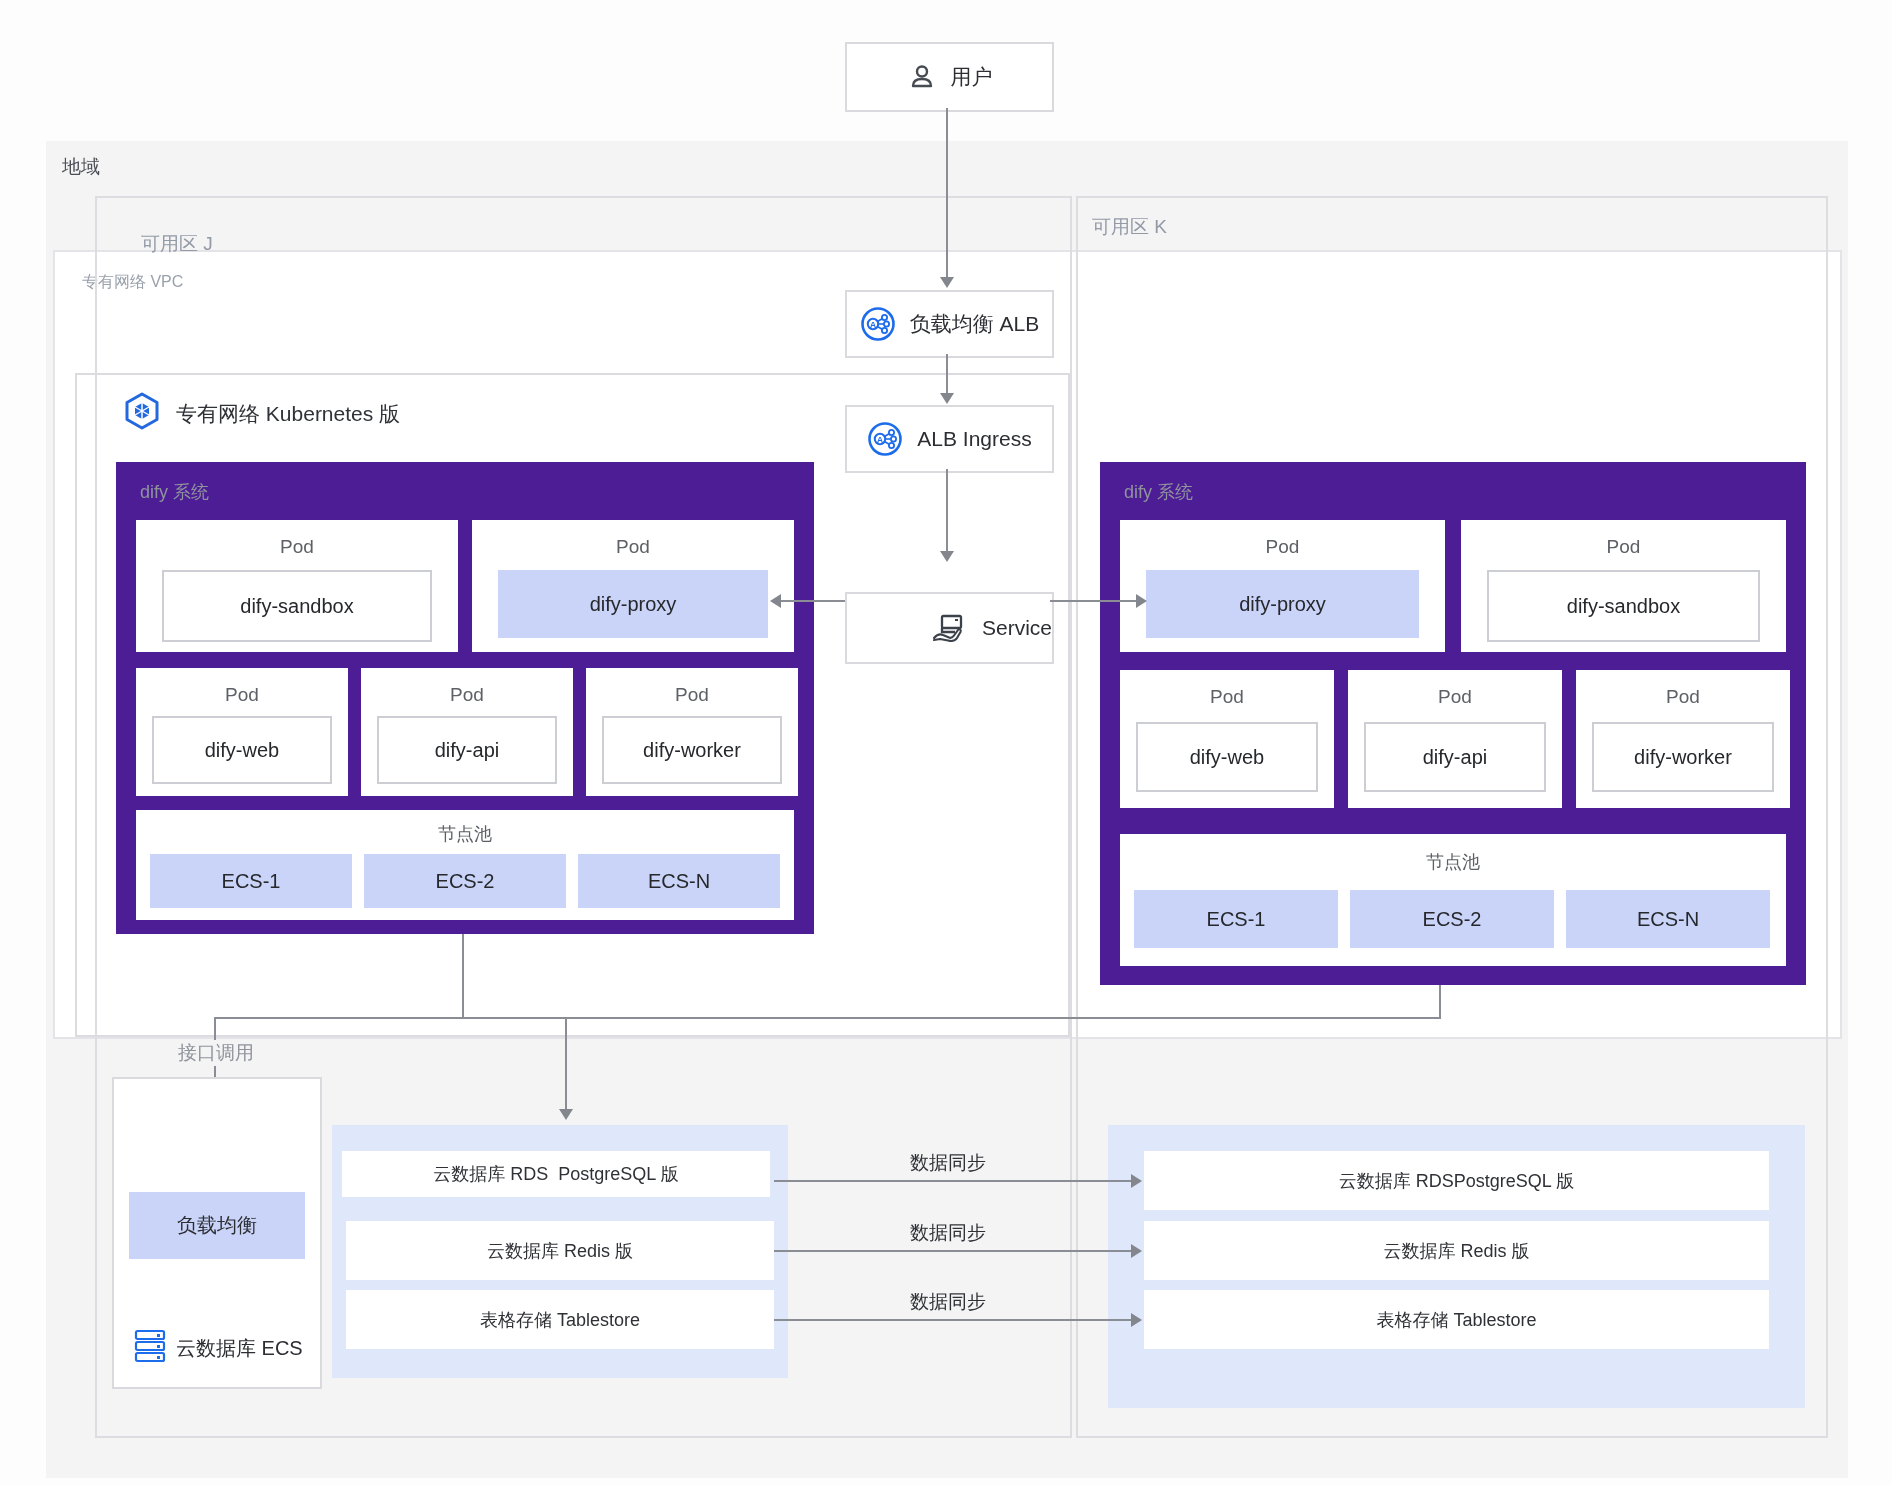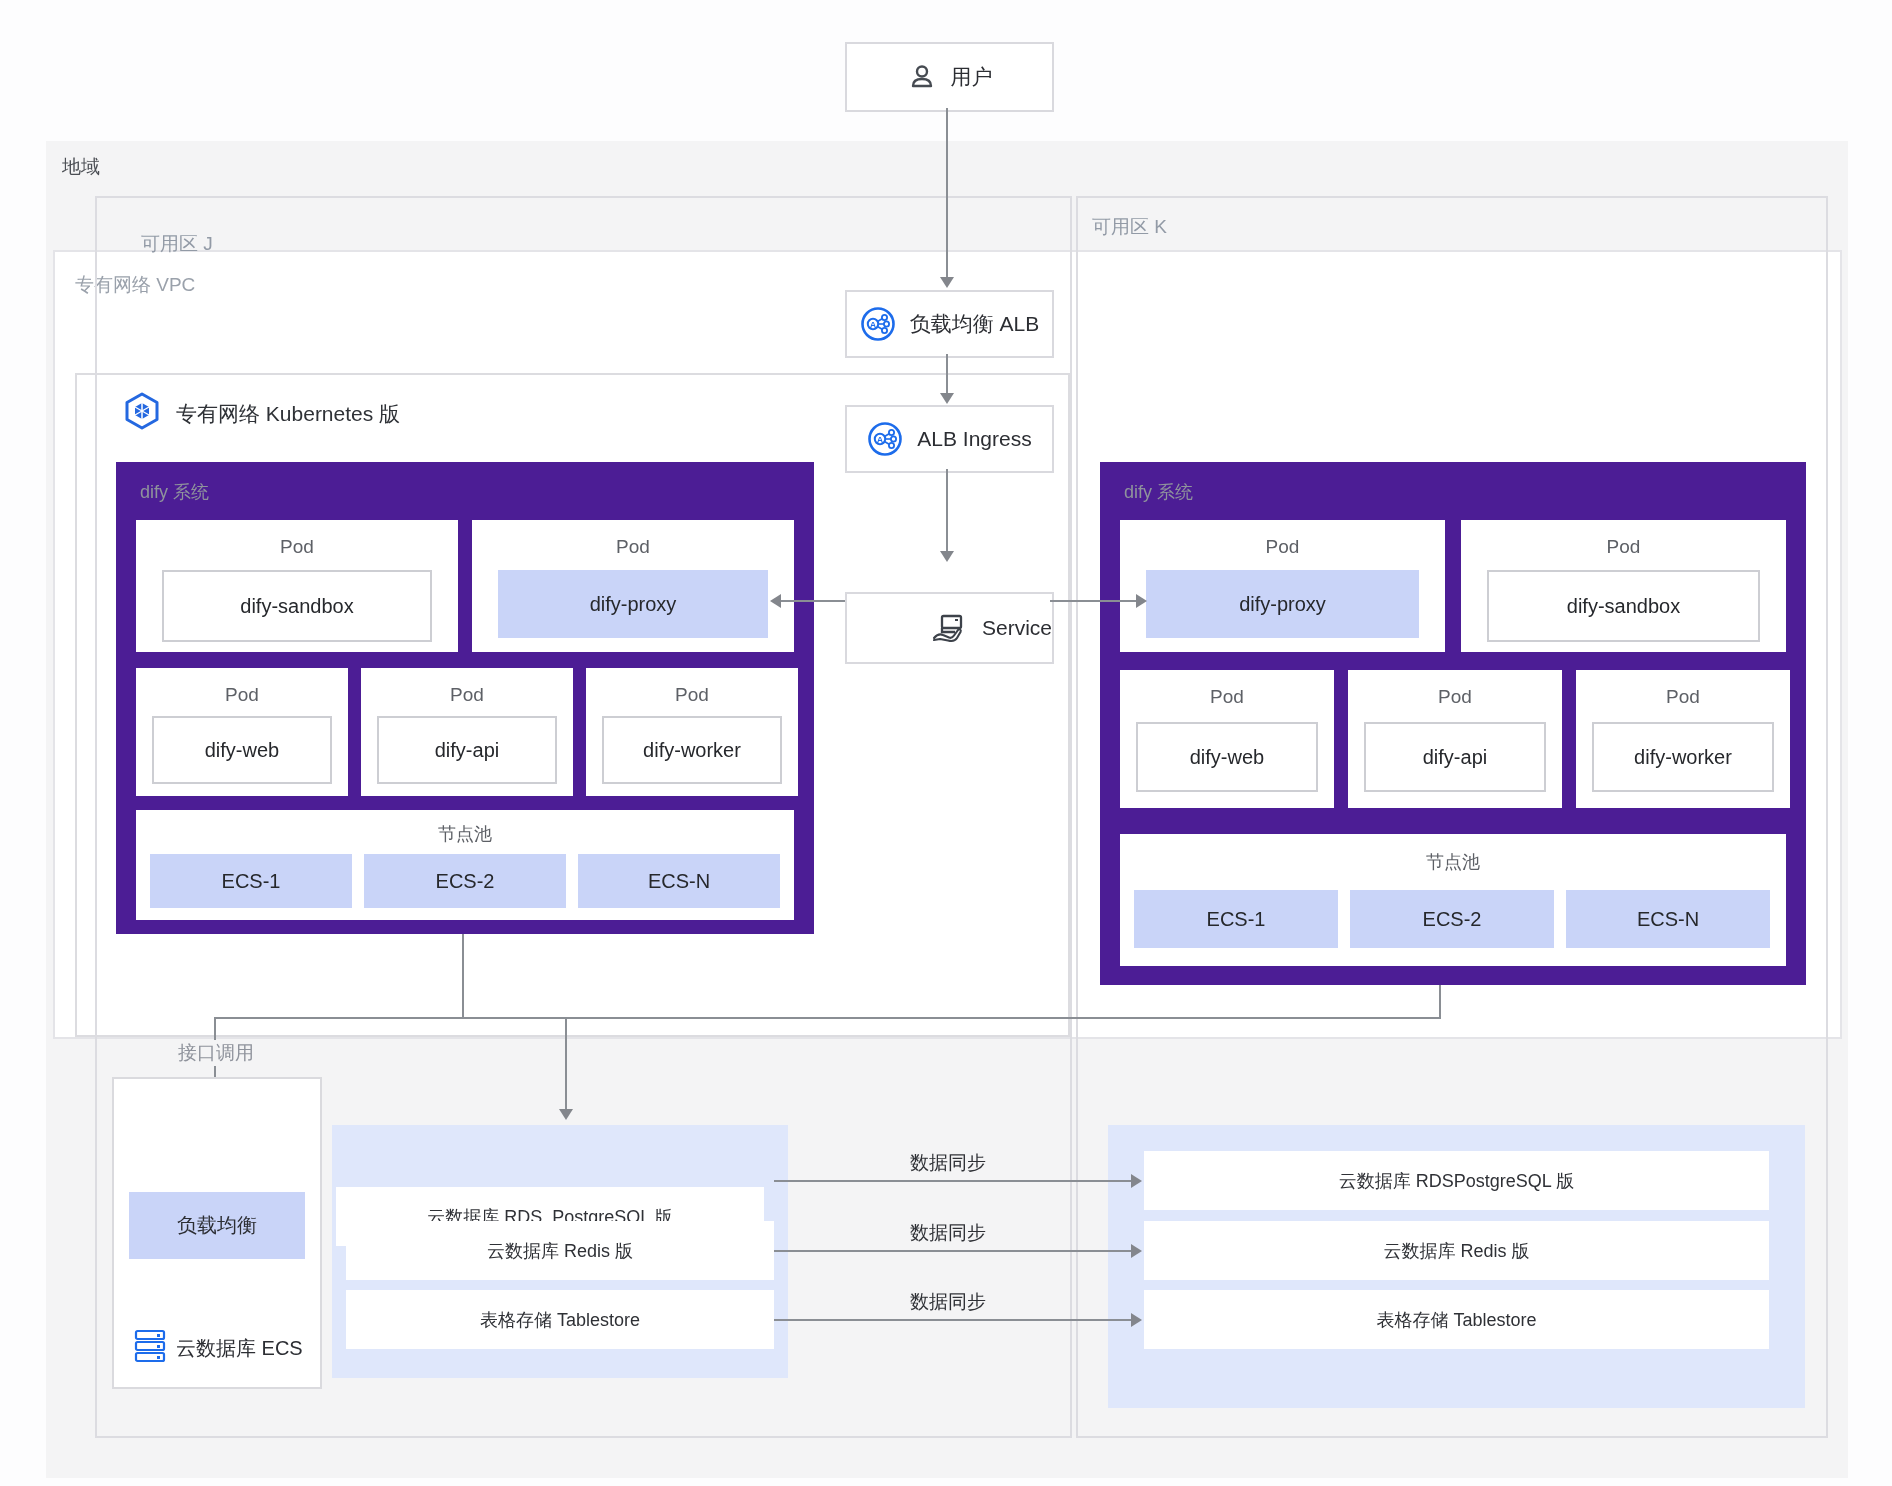--- a/index.html
+++ b/index.html
@@ -5,21 +5,21 @@
   html,body{margin:0;padding:0;background:#ffffff;}
   body{font-family:"Liberation Sans","DejaVu Sans",sans-serif;}
   #canvas{position:relative;width:1892px;height:1486px;background:#fdfdfe;overflow:hidden;}
   .abs{position:absolute;}
   
   .region{background:#f4f4f5;}
   .region-label{font-size:19px;color:#4b4e54;}
   .zone{border:2px solid #dcdce1;background:transparent;}
   .zone-label{font-size:19px;color:#929aa6;}
   .vpc{background:#ffffff;border:2px solid #e4e4e8;}
-  .vpc-label{font-size:19px;color:#9aa1ab;}
+  .vpc-label{font-size:16px;color:#9aa1ab;margin-left:7px;}
   .k8sbox{background:#ffffff;border:2px solid #dcdce0;}
   .k8s-title{font-size:21px;color:#2f3237;}
   
   .dify-panel{background:#4c1d95;}
   .dify-label{font-size:18px;color:#8f939c;}
   .pod-card{background:#ffffff;position:absolute;}
   .pod-title{position:absolute;left:0;right:0;top:16px;text-align:center;font-size:19px;color:#5d6066;}
   .inner-box{position:absolute;display:flex;align-items:center;justify-content:center;
              font-size:20px;color:#26282c;}
   .inner-plain{background:#ffffff;border:2px solid #cdced3;}
@@ -234,21 +234,21 @@
         <rect x="2" y="24" width="28" height="8" rx="1.5" stroke="#1d6ceb" stroke-width="2.2"></rect>
         <rect x="23" y="5" width="3" height="3" fill="#1d6ceb"></rect>
         <rect x="23" y="16" width="3" height="3" fill="#1d6ceb"></rect>
         <rect x="23" y="27" width="3" height="3" fill="#1d6ceb"></rect>
       </svg>
     </div>
     <div class="abs ecs-label" style="left:62px;top:256px;">云数据库 ECS</div>
   </div>
 
   <div class="abs db-panel" style="left:332px;top:1125px;width:456px;height:253px;">
-    <div class="db-row" style="left:4px;top:26px;width:428px;height:59px;margin-top:36px;">云数据库 RDS  PostgreSQL 版</div>
+    <div class="db-row" style="left:10px;top:26px;width:428px;height:46px;">云数据库 RDS  PostgreSQL 版</div>
     <div class="db-row" style="left:14px;top:96px;width:428px;height:59px;">云数据库 Redis 版</div>
     <div class="db-row" style="left:14px;top:165px;width:428px;height:59px;">表格存储 Tablestore</div>
   </div>
 
   <div class="abs db-panel" style="left:1108px;top:1125px;width:697px;height:283px;">
     <div class="db-row" style="left:36px;top:26px;width:625px;height:59px;">云数据库 RDSPostgreSQL 版</div>
     <div class="db-row" style="left:36px;top:96px;width:625px;height:59px;">云数据库 Redis 版</div>
     <div class="db-row" style="left:36px;top:165px;width:625px;height:59px;">表格存储 Tablestore</div>
   </div>
 

